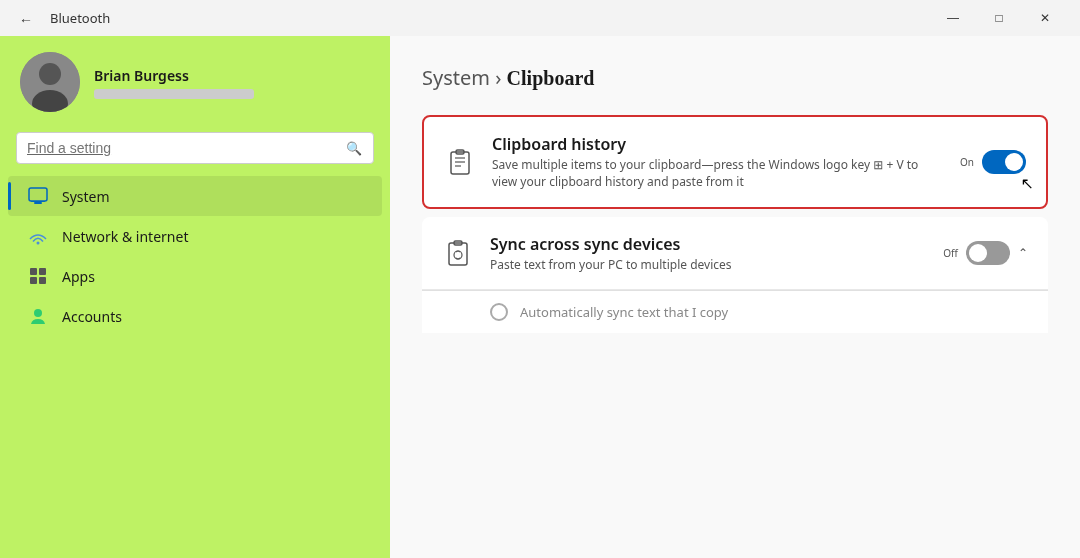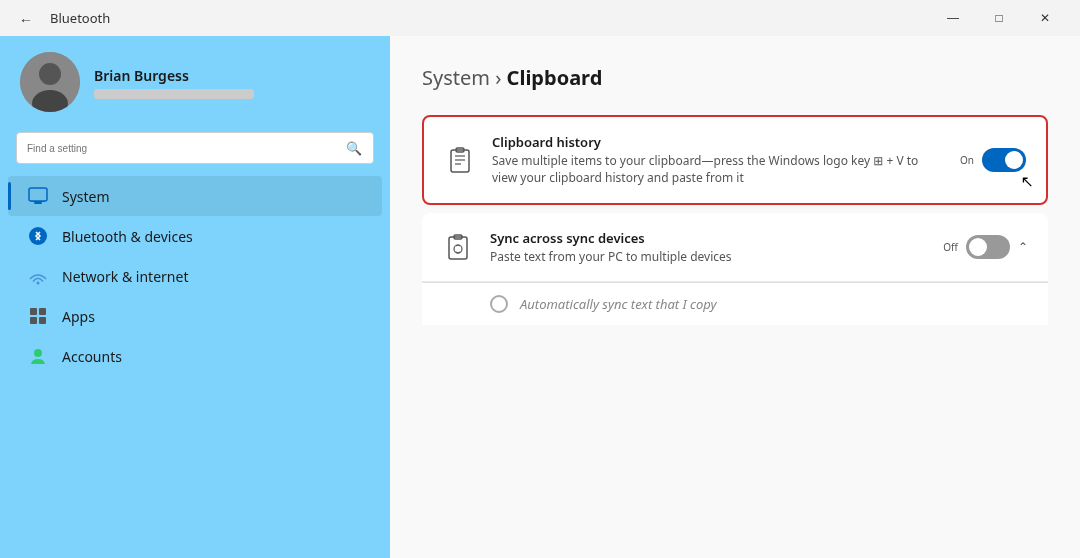--- a/index.html
+++ b/index.html
@@ -53,21 +53,21 @@
     
     .main-layout {
       display: flex;
       flex: 1;
       overflow: hidden;
     }
 
     
     .sidebar {
       width: 390px;
-      background: #7dd3fc;
+      background: #bef264;
       display: flex;
       flex-direction: column;
       flex-shrink: 0;
       padding: 0 0 8px 0;
       overflow-y: auto;
     }
 
     
     .user-section {
       padding: 16px 20px 16px 20px;
@@ -110,23 +110,24 @@
       background: white;
       border: 1px solid #ccc;
       border-radius: 4px;
       padding: 6px 10px;
       gap: 8px;
     }
     .search-input {
       border: none;
       outline: none;
       flex: 1;
-      font-size: 10px;
+      font-size: 14px;
       color: #666;
       background: transparent;
+      text-decoration: underline;
     }
     .search-icon-wrap {
       color: #666;
       font-size: 13px;
     }
 
     
     .nav-item {
       display: flex;
       align-items: center;
@@ -173,20 +174,21 @@
       margin-bottom: 24px;
     }
     .breadcrumb {
       font-size: 20px;
       color: #555;
       font-weight: 400;
     }
     .breadcrumb strong {
       color: #1a1a1a;
       font-weight: 700;
+      font-family: Liberation Serif, serif;
     }
 
     
     .settings-card {
       background: white;
       border-radius: 8px;
       margin-bottom: 4px;
       overflow: visible;
     }
     .settings-item {
@@ -204,21 +206,21 @@
       display: flex; align-items: center; justify-content: center;
       flex-shrink: 0;
       font-size: 22px;
       color: #444;
     }
     .settings-item-content {
       flex: 1;
       min-width: 0;
     }
     .settings-item-title {
-      font-size: 13px;
+      font-size: 16px;
       font-weight: 600;
       color: #1a1a1a;
       margin-bottom: 2px;
     }
     .settings-item-desc {
       font-size: 12px;
       color: #555;
       line-height: 1.4;
     }
     .settings-item-control {
@@ -277,21 +279,20 @@
     .radio-circle {
       width: 18px; height: 18px;
       border-radius: 50%;
       border: 2px solid #aaa;
       display: flex; align-items: center; justify-content: center;
       flex-shrink: 0;
     }
     .radio-label {
       font-size: 13px;
       color: #888;
-      font-style: italic;
     }
 
     
     .divider {
       height: 1px;
       background: #e0e0e0;
       margin: 0;
     }
   </style>
 </head>
@@ -337,29 +338,20 @@
         <div class="nav-icon">
           <svg width="20" height="20" viewBox="0 0 20 20">
             <rect x="1" y="2" width="18" height="13" rx="2" fill="none" stroke="#0067c0" stroke-width="1.5"></rect>
             <rect x="6" y="16" width="8" height="2" rx="1" fill="#0067c0"></rect>
             <rect x="3" y="15" width="14" height="1" rx="0.5" fill="#0067c0"></rect>
           </svg>
         </div>
         <span class="nav-label">System</span>
       </div>
 
-      <div class="nav-item">
-        <div class="nav-icon">
-          <svg width="20" height="20" viewBox="0 0 20 20">
-            <circle cx="10" cy="10" r="9" fill="#0067c0"></circle>
-            <path d="M8 6l4 4-4 4M12 6l-4 4 4 4" fill="none" stroke="white" stroke-width="1.5"></path>
-          </svg>
-        </div>
-        <span class="nav-label">Bluetooth &amp; devices</span>
-      </div>
 
       <div class="nav-item">
         <div class="nav-icon">
           <svg width="20" height="20" viewBox="0 0 20 20">
             <path d="M2 13 Q10 5 18 13" fill="none" stroke="#4a90d9" stroke-width="1.5"></path>
             <path d="M5 15.5 Q10 9 15 15.5" fill="none" stroke="#4a90d9" stroke-width="1.5"></path>
             <circle cx="10" cy="17" r="1.5" fill="#4a90d9"></circle>
           </svg>
         </div>
         <span class="nav-label">Network &amp; internet</span>

